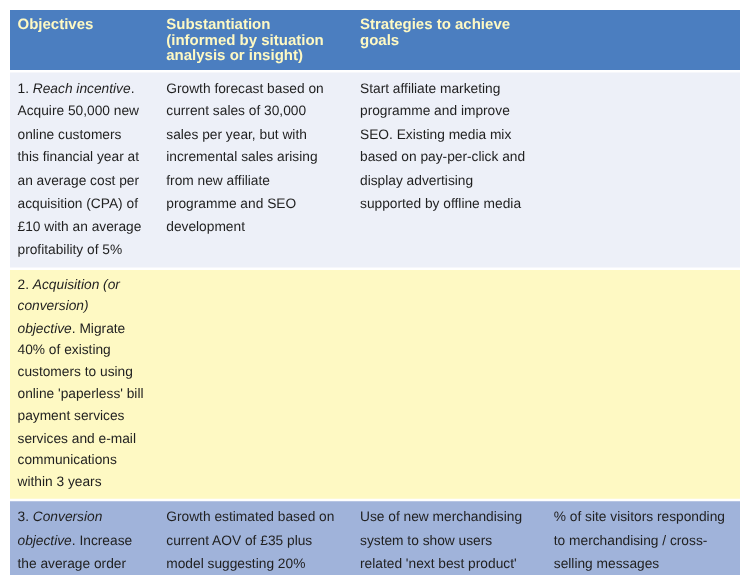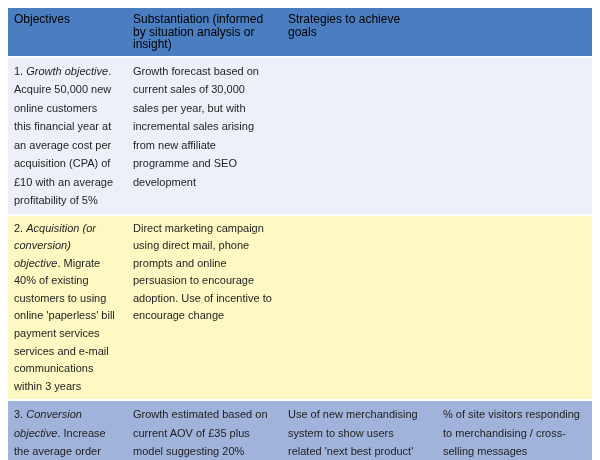--- a/index.html
+++ b/index.html
@@ -17,22 +17,22 @@
     top: 8px;
     width: 584px;
   }
   .grid-row {
     display: grid;
     grid-template-columns: 119px 155px 155px 155px;
     box-sizing: border-box;
   }
   .header-row {
     background: #4b7ec0;
-    color: #000000;
-    font-weight: normal;
+    color: #fef9c3;
+    font-weight: bold;
     font-size: 12px;
     line-height: 12.5px;
     min-height: 38px;
   }
   .header-cell {
     padding: 5px 10px 5px 6px;
     box-sizing: border-box;
   }
   .body-row {
     margin-top: 2px;
@@ -55,30 +55,30 @@
 <div class="table-wrap">
 
   <div class="grid-row header-row">
     <div class="header-cell">Objectives</div>
     <div class="header-cell">Substantiation (informed by situation analysis or insight)</div>
     <div class="header-cell">Strategies to achieve goals</div>
   </div>
 
   <div class="grid-row body-row row-1">
     <div class="cell">
-      <span>1. </span><i>Growth objective</i><span>. Acquire 50,000 new online customers this financial year at an average cost per acquisition (CPA) of £10 with an average profitability of 5%</span>
+      <span>1. </span><i>Reach incentive</i><span>. Acquire 50,000 new online customers this financial year at an average cost per acquisition (CPA) of £10 with an average profitability of 5%</span>
     </div>
     <div class="cell">Growth forecast based on current sales of 30,000 sales per year, but with incremental sales arising from new affiliate programme and SEO development</div>
+    <div class="cell">Start affiliate marketing programme and improve SEO. Existing media mix based on pay-per-click and display advertising supported by offline media</div>
   </div>
 
   <div class="grid-row body-row row-2">
     <div class="cell">
       <span>2. </span><i>Acquisition (or conversion) objective</i><span>. Migrate 40% of existing customers to using online 'paperless' bill payment services services and e-mail communications within 3 years</span>
     </div>
-    <div class="cell">Direct marketing campaign using direct mail, phone prompts and online persuasion to encourage adoption. Use of incentive to encourage change</div>
   </div>
 
   <div class="grid-row body-row row-3">
     <div class="cell">
       <span>3. </span><i>Conversion objective</i><span>. Increase the average order value of online sales to £42 per customer</span>
     </div>
     <div class="cell">Growth estimated based on current AOV of £35 plus model suggesting 20% increase in AOV</div>
     <div class="cell">Use of new merchandising system to show users related 'next best product' for different product categories</div>
     <div class="cell">% of site visitors responding to merchandising / cross-selling messages</div>
   </div>

